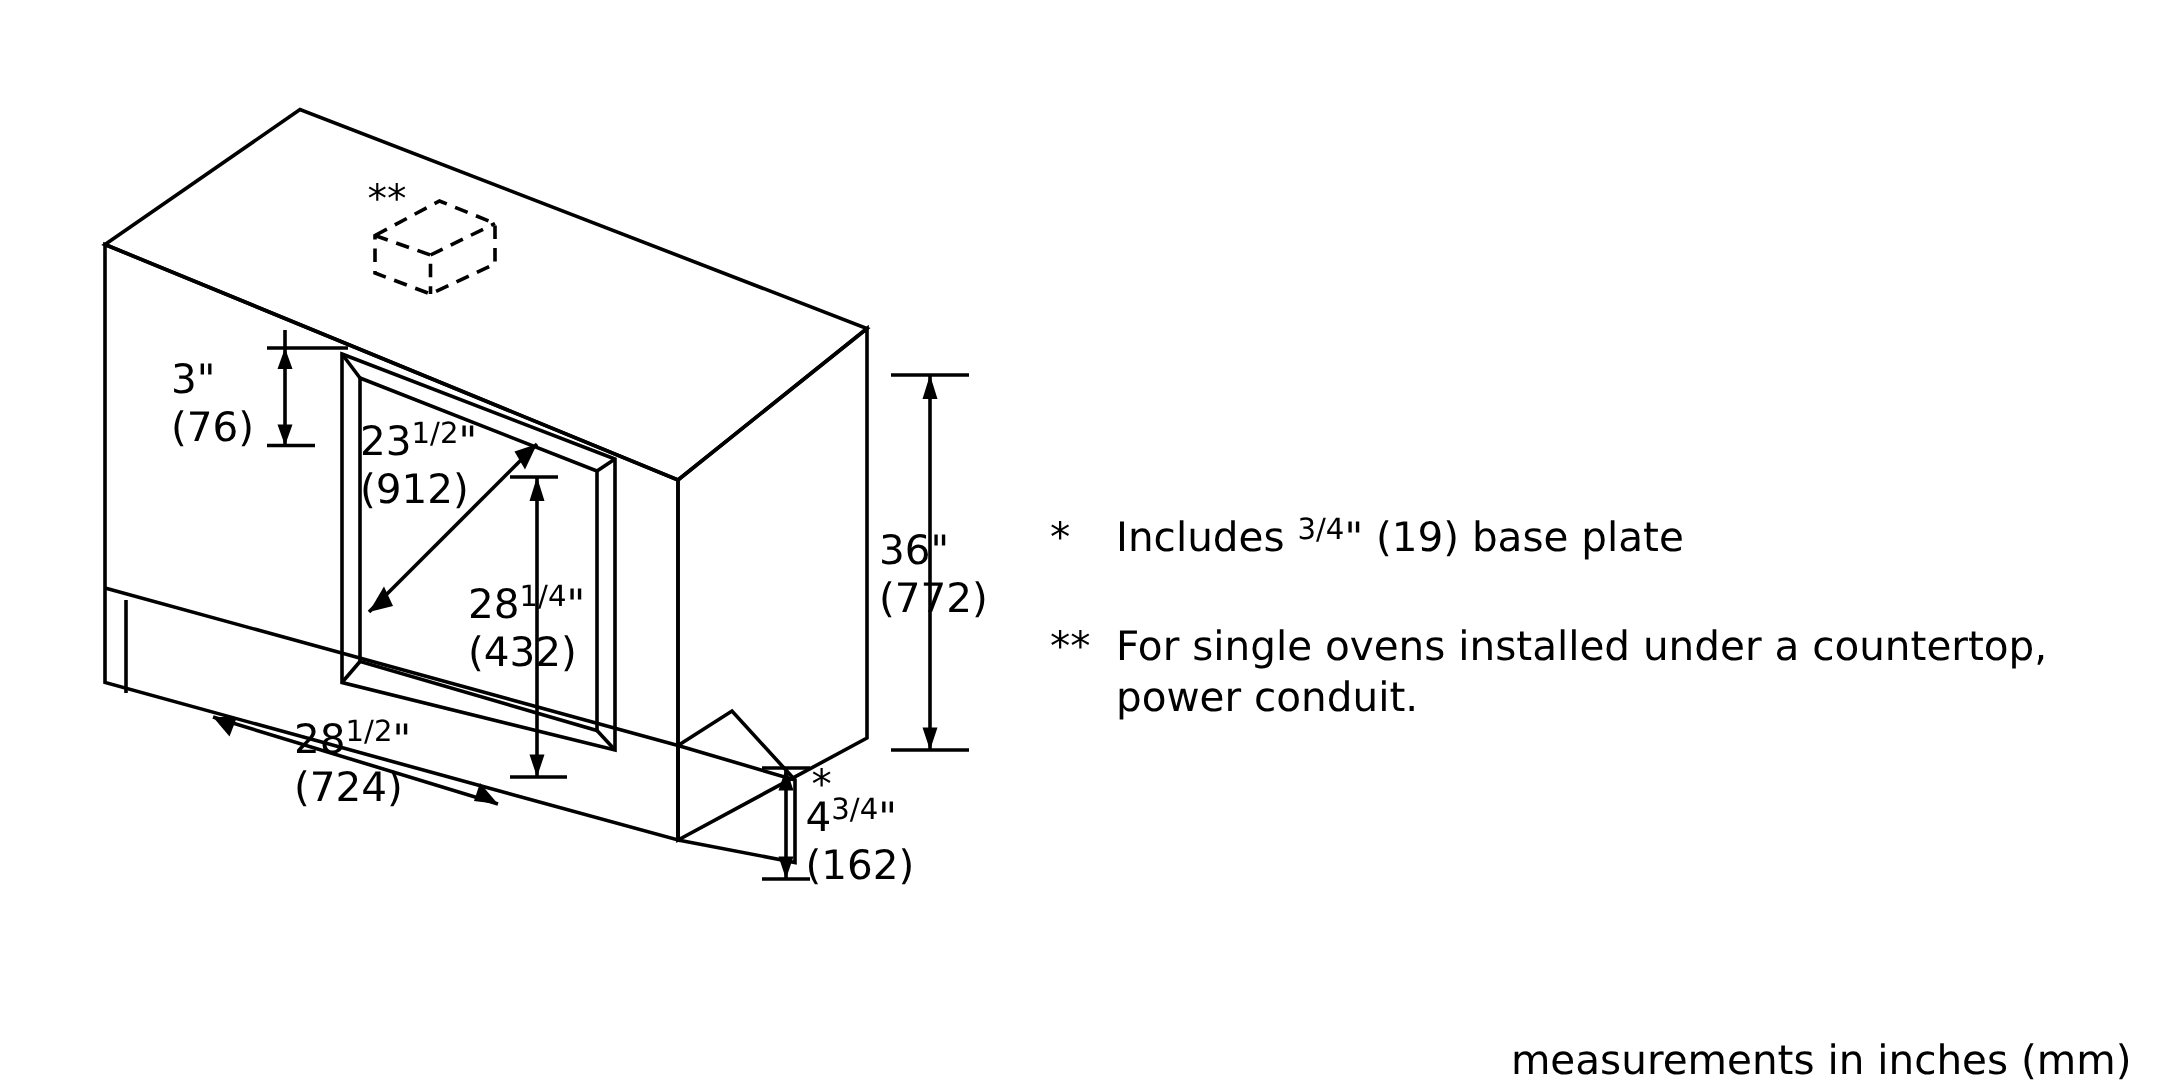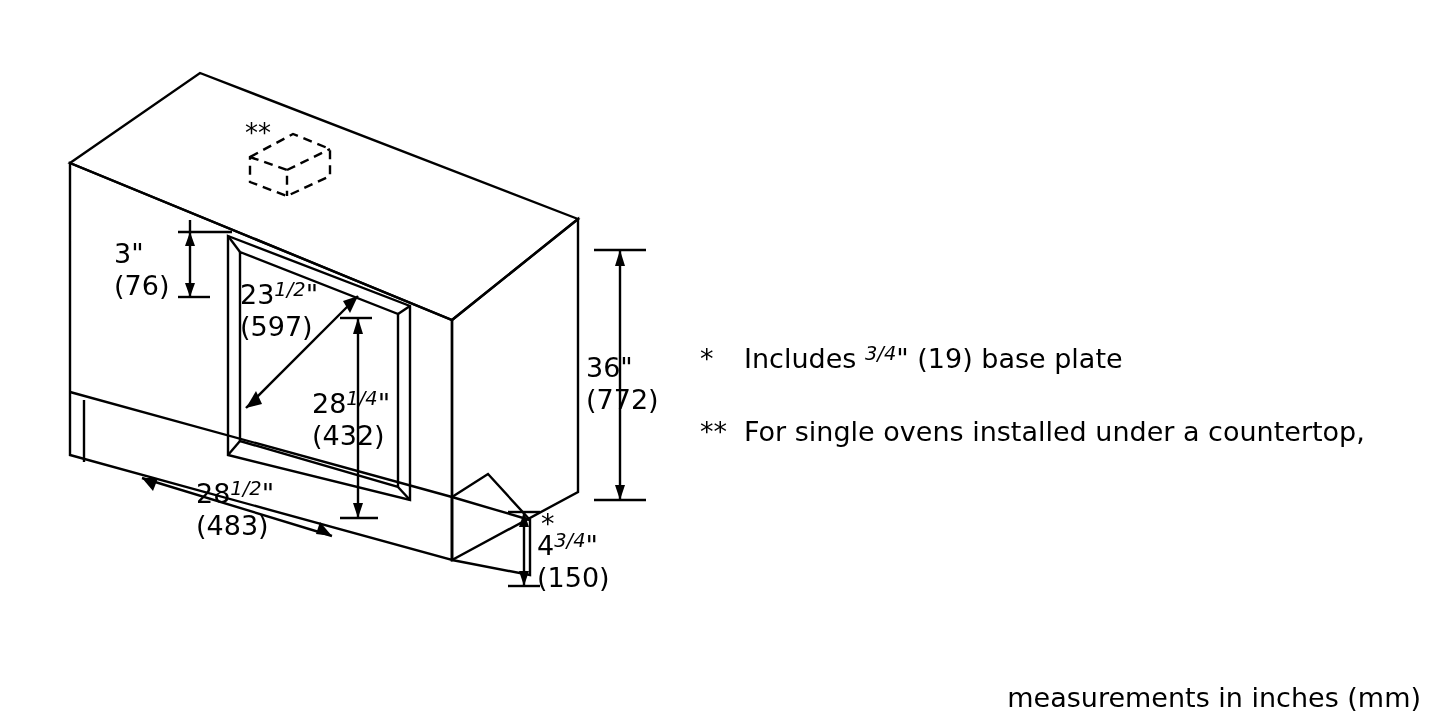--- a/index.html
+++ b/index.html
@@ -31,21 +31,20 @@
     font-size: 27px;
     line-height: 1.18;
     white-space: nowrap;
     letter-spacing: 0px;
   }
   .frac {
     display: inline-block;
     font-size: 0.72em;
     vertical-align: 0.42em;
     line-height: 1;
-    font-style: italic;
   }
   .frac .den { vertical-align: 0px; }
   .note-block {
     position: absolute;
     font-size: 27px;
     line-height: 1.26;
     white-space: nowrap;
   }
   .note-row {
     display: flex;
@@ -54,21 +53,21 @@
   .note-mark {
     width: 44px;
     flex: none;
   }
   .note-body {
     white-space: normal;
   }
   .footer-note {
     position: absolute;
     right: 24px;
-    bottom: 10px;
+    bottom: 0;
     font-size: 27px;
     white-space: nowrap;
   }
   .lbl {
     position: absolute;
     white-space: nowrap;
   }
 </style>
 </head>
 <body>
@@ -142,55 +141,56 @@
 
   <div class="lbl dim-text" style="left:245px; top:118px; font-size:26px;">**</div>
 
   <div class="lbl dim-text" style="left:114px; top:238px;">
     <div>3"</div>
     <div>(76)</div>
   </div>
 
   <div class="lbl dim-text" style="left:240px; top:279px;">
     <div><span>23</span><span class="frac"><span>1</span>/<span class="den">2</span></span><span>"</span></div>
-    <div>(597)</div>
+    <div>(912)</div>
   </div>
 
   <div class="lbl dim-text" style="left:312px; top:388px;">
     <div><span>28</span><span class="frac"><span>1</span>/<span class="den">4</span></span><span>"</span></div>
     <div>(432)</div>
   </div>
 
   <div class="lbl dim-text" style="left:196px; top:478px;">
     <div><span>28</span><span class="frac"><span>1</span>/<span class="den">2</span></span><span>"</span></div>
-    <div>(483)</div>
+    <div>(724)</div>
   </div>
 
   <div class="lbl dim-text" style="left:586px; top:352px;">
     <div>36"</div>
     <div>(772)</div>
   </div>
 
   <div class="lbl dim-text" style="left:541px; top:508px;">*</div>
   <div class="lbl dim-text" style="left:537px; top:530px;">
     <div><span>4</span><span class="frac"><span>3</span>/<span class="den">4</span></span><span>"</span></div>
-    <div>(150)</div>
+    <div>(162)</div>
   </div>
 
   <div class="note-block" style="left:700px; top:342px;">
     <div class="note-row">
       <div class="note-mark">*</div>
       <div class="note-body"><span>Includes </span><span class="frac"><span>3</span>/<span class="den">4</span></span><span>" (19) base plate</span></div>
     </div>
   </div>
 
   <div class="note-block" style="left:700px; top:415px;">
     <div class="note-row">
       <div class="note-mark">**</div>
       <div class="note-body">
         <div>For single ovens installed under a countertop,</div>
+        <div>power conduit.</div>
       </div>
     </div>
   </div>
 
   <div class="footer-note">measurements in inches (mm)</div>
 
 </div>
 
 </body></html>

